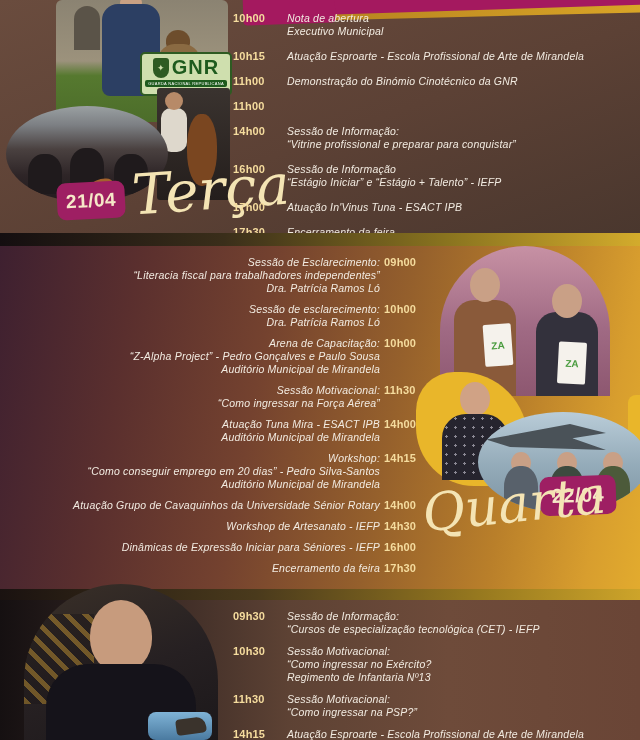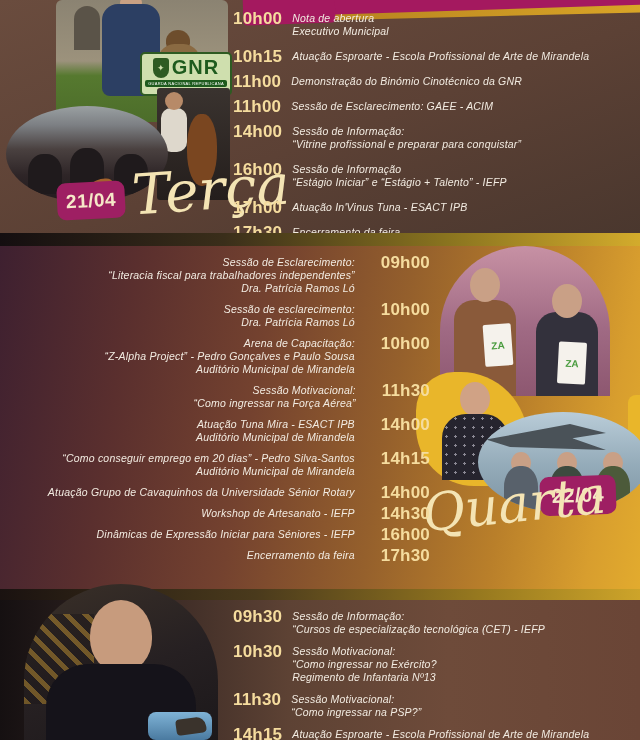--- a/index.html
+++ b/index.html
@@ -21,24 +21,24 @@
   .ribbon-magenta{position:absolute;left:286px;top:-18px;width:380px;height:28px;
     background:#a4195f;transform:rotate(-1.8deg);}
   .ribbon-box{position:absolute;left:243px;top:-10px;width:92px;height:34px;
     background:#a4195f;border-radius:4px;transform:rotate(-2deg);}
   
   .list{position:absolute;display:flex;flex-direction:column;}
   .list-d1{left:233px;top:12px;width:404px;gap:12px;}
   .list-d2{left:16px;top:256px;width:414px;gap:8px;}
   .list-d3{left:233px;top:610px;width:404px;gap:9px;}
   .ev{display:flex;align-items:flex-start;}
-  .tm{flex:0 0 44px;font-weight:bold;font-size:17px;color:#f5dc9e;line-height:13px;letter-spacing:.2px;}
+  .tm{flex:0 0 44px;font-weight:bold;font-size:11px;color:#f5dc9e;line-height:13px;letter-spacing:.2px;}
   .dx{flex:1;margin-left:10px;}
   .list-d2 .ev{flex-direction:row;justify-content:flex-end;}
-  .list-d2 .dx{margin-left:0;margin-right:26px;text-align:right;flex:1;}
+  .list-d2 .dx{margin-left:0;margin-right:4px;text-align:right;flex:1;}
   .list-d2 .tm{flex:0 0 46px;}
   .l{font-size:10.5px;color:#f2ebe1;line-height:13px;letter-spacing:.2px;font-style:italic;}
   .it{font-style:italic;}
   
   .badge{position:absolute;background:#9e1f63;border-radius:9px;color:#f6e8c8;
     font-weight:bold;font-size:19px;display:flex;align-items:center;justify-content:center;
     letter-spacing:.5px;}
   .badge-1{left:57px;top:182px;width:68px;height:37px;transform:rotate(-3deg);}
   .badge-2{left:540px;top:476px;width:76px;height:39px;transform:rotate(-2deg);font-size:20px;}
   .script{position:absolute;font-family:"DejaVu Serif",serif;font-style:italic;
@@ -172,23 +172,20 @@
           </div>
       </div>
       <div class="ev">
         <span class="tm">11h00</span>
         <div class="dx">
             <div class="l">Demonstração do Binómio Cinotécnico da GNR</div>
           </div>
       </div>
       <div class="ev">
         <span class="tm">11h00</span>
-        <div class="dx">
-            <div class="l">Sessão de Esclarecimento: GAEE - ACIM</div>
-          </div>
       </div>
       <div class="ev">
         <span class="tm">14h00</span>
         <div class="dx">
             <div class="l">Sessão de Informação:</div>
         <div class="l it">“Vitrine profissional e preparar para conquistar”</div>
           </div>
       </div>
       <div class="ev">
         <span class="tm">16h00</span>
@@ -277,20 +274,21 @@
     </div>
     <div class="ev">
       <div class="dx">
           <div class="l">Atuação Tuna Mira - ESACT IPB</div>
       <div class="l">Auditório Municipal de Mirandela</div>
         </div>
       <span class="tm">14h00</span>
     </div>
     <div class="ev">
       <div class="dx">
+          <div class="l">Workshop:</div>
       <div class="l it">“Como conseguir emprego em 20 dias” - Pedro Silva-Santos</div>
       <div class="l">Auditório Municipal de Mirandela</div>
         </div>
       <span class="tm">14h15</span>
     </div>
     <div class="ev">
       <div class="dx">
           <div class="l">Atuação Grupo de Cavaquinhos da Universidade Sénior Rotary</div>
         </div>
       <span class="tm">14h00</span>

